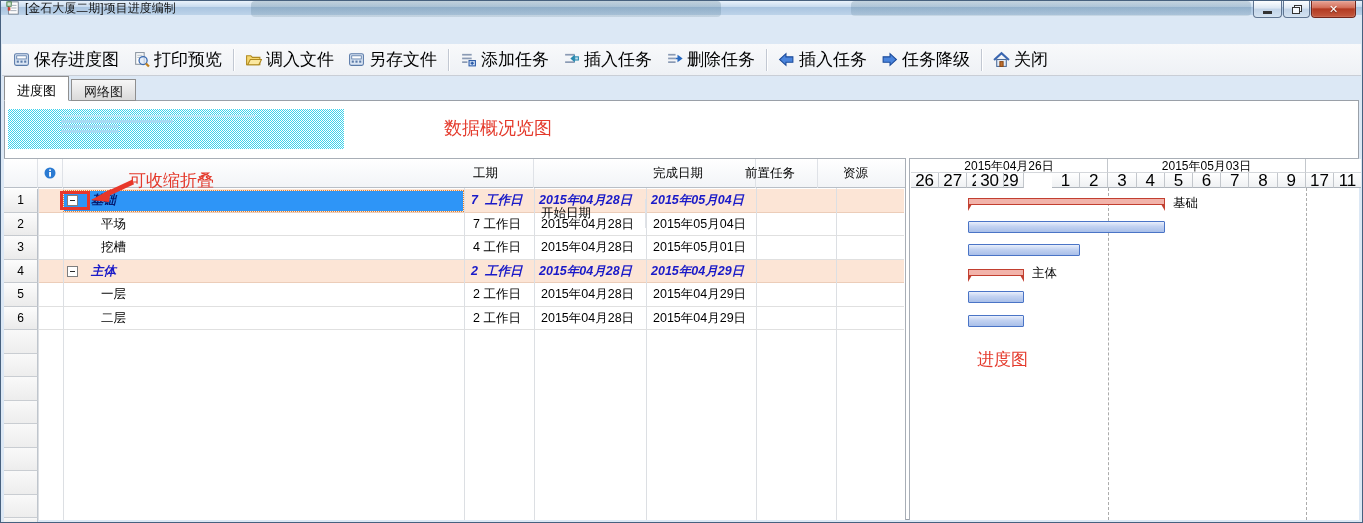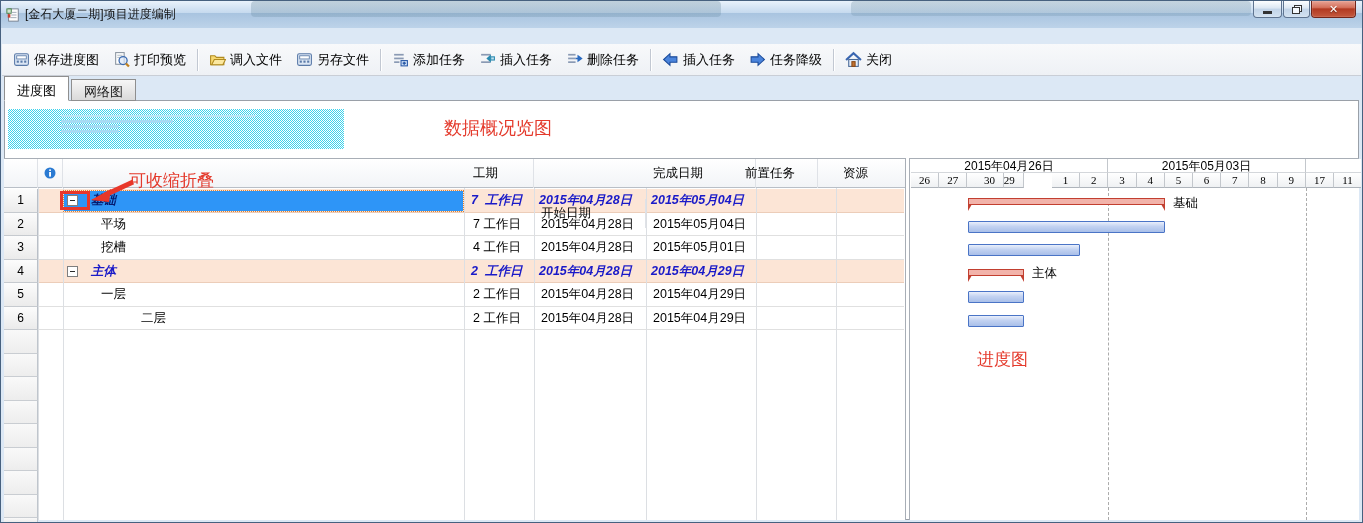--- a/index.html
+++ b/index.html
@@ -1,21 +1,21 @@
 <!DOCTYPE html>
 <html><head>
 <meta charset="utf-8">
 <style>
   * { margin:0; padding:0; box-sizing:border-box; }
   html,body { width:1363px; height:523px; overflow:hidden; }
   body { font-family:"Liberation Sans","DejaVu Sans",sans-serif; font-size:12px; color:#000; background:#fff; }
   .app { position:relative; width:1363px; height:523px; background:#dce8f5; border:1px solid #47617f; overflow:hidden; }
 
   
-  .titlebar { position:absolute; left:0; top:0; right:0; height:27px;
+  .titlebar { position:absolute; left:0; top:0; right:0; height:14px;
     background:linear-gradient(#e9f2fb, #c5d9ee 45%, #a9c4e0 46%, #bdd3e9);
     display:flex; align-items:center; padding-left:5px; }
   .titlebar .smudge1 { position:absolute; left:250px; top:0; width:470px; height:16px; background:linear-gradient(#1e4a5e33,#1e4a5e22); border-radius:4px; }
   .titlebar .smudge2 { position:absolute; left:850px; top:0; width:400px; height:15px; background:linear-gradient(#1e4a5e2e,#1e4a5e1d); border-radius:4px; }
   .app-icon { width:14px; height:14px; margin-right:5px; position:relative; z-index:2; }
   .title-text { font-size:12px; color:#111; position:relative; z-index:2; }
   .winbtns { position:absolute; right:6px; top:0; display:flex; z-index:3; }
   .winbtn { height:17px; border:1px solid #5f7везa; border:1px solid #5f7490; border-top:none;
     border-radius:0 0 4px 4px; display:flex; align-items:center; justify-content:center; margin-left:1px;
     background:linear-gradient(#fdfeff,#dce7f3 45%,#c2d4e8 50%,#d3e2f1); box-shadow:inset 0 0 1px #fff; }
@@ -28,21 +28,21 @@
   
   .menubar { position:absolute; left:1px; right:1px; top:20px; height:22px;
     background:linear-gradient(#fafcfe,#eef2f8 50%,#e2e9f2); border-bottom:1px solid #b7c4d4;
     display:flex; align-items:center; padding-left:6px; }
   .menu-item { padding:2px 10px; font-size:12.5px; }
 
   
   .toolbar { position:absolute; left:1px; right:1px; top:43px; height:32px;
     background:linear-gradient(#f8f9fb,#eef1f5); border-bottom:1px solid #c9ced6;
     display:flex; align-items:center; padding-left:4px; }
-  .tbtn { display:flex; align-items:center; gap:4px; padding:4px 7px; font-size:13px; white-space:nowrap; border-radius:2px; }
+  .tbtn { display:flex; align-items:center; gap:4px; padding:4px 7px; font-size:17px; white-space:nowrap; border-radius:2px; }
   .tsep { width:1px; height:22px; background:#c2c8d2; box-shadow:1px 0 0 #ffffff; margin:0 4px; }
   .ticon { width:17px; height:17px; flex:0 0 auto; }
 
   
   .tabbar { position:absolute; left:3px; top:75px; height:25px; display:flex; align-items:flex-end; z-index:5; }
   .tab { font-size:13px; padding:3px 12px 4px 12px; border:1px solid #8f8f8f; margin-right:2px; }
   .tab.active { background:#fff; border-bottom:1px solid #fff; height:25px; padding-top:5px; z-index:6; }
   .tab.inactive { background:linear-gradient(#f6f6f6,#dadada); height:22px; margin-bottom:0px; color:#222; }
 
   
@@ -73,21 +73,21 @@
   .sel-cell { position:absolute; left:63px; top:189.5px; width:399px; height:20.5px; background:#2e95f7; outline:1px dotted #e0812f; z-index:4; }
   .collapse-box { position:absolute; width:11px; height:11px; background:#fff; border:1px solid #7e7e7e; z-index:6; }
   .collapse-box i { position:absolute; left:2px; top:4px; width:5px; height:1px; background:#2b2b2b; }
   .red-box { position:absolute; left:59px; top:190px; width:30px; height:19px; border:3px solid #e8372a; z-index:8; }
   .empty-row { position:absolute; left:3px; width:900px; height:23.5px; border-bottom:1px solid #e3e3e3; z-index:1; }
   .empty-num { position:absolute; left:3px; width:34px; height:23.5px; background:linear-gradient(#f9f9f9,#ededed); border-right:1px solid #bfc5cc; border-bottom:1px solid #c9cdd2; z-index:2; }
 
   
   .gantt-panel { position:absolute; left:908px; top:157px; right:3px; bottom:2px; background:#fff; border-top:1px solid #a8aeb6; border-left:1px solid #a8aeb6; z-index:2; }
   .gweek { position:absolute; top:158px; height:14px; line-height:14px; text-align:center; font-size:12px; border-right:1px solid #c3c7cc; border-bottom:1px solid #d4d7db; background:#fff; z-index:3; }
-  .gday { position:absolute; top:172px; height:15px; line-height:15px; text-align:center; font-size:11px; background:linear-gradient(#ffffff,#eff1f3); border-right:1px solid #c3c7cc; border-bottom:1px solid #aeb4bb; z-index:3;font-family:Liberation Serif, serif; }
+  .gday { position:absolute; top:172px; height:15px; line-height:15px; text-align:center; font-size:17px; background:linear-gradient(#ffffff,#eff1f3); border-right:1px solid #c3c7cc; border-bottom:1px solid #aeb4bb; z-index:3; }
   .wkband { position:absolute; top:187px; bottom:2px; background:#efefef; z-index:1; }
   .wkdash { position:absolute; top:187px; bottom:2px; width:0; border-left:1px dashed #ababab; z-index:2; }
   .bar { position:absolute; z-index:4; }
   .bar.task { height:12px; background:linear-gradient(#e9effb,#c2d2f1 45%,#a9bfe9); border:1px solid #4a74c6; border-radius:1px; }
   .bar.summary { height:7px; background:#f2b3aa; border:1px solid #c23f30; }
   .bar.summary::before, .bar.summary::after { content:""; position:absolute; bottom:-7px; width:0; height:0; border-top:7px solid #c23f30; }
   .bar.summary::before { left:-1px; border-right:4px solid transparent; }
   .bar.summary::after { right:-1px; border-left:4px solid transparent; }
   .bar-label { position:absolute; font-size:12.5px; z-index:5; white-space:nowrap; }
 
@@ -295,21 +295,21 @@
 
   <div class="row-bg" style="top:282px;"></div>
   <div class="numcell" style="top:282px;">5</div>
   <div class="cell" style="left:100px; top:282px;">一层</div>
   <div class="cell" style="left:472px; top:282px;">2 工作日</div>
   <div class="cell" style="left:540px; top:282px;">2015年04月28日</div>
   <div class="cell" style="left:652px; top:282px;">2015年04月29日</div>
 
   <div class="row-bg" style="top:305.5px;"></div>
   <div class="numcell" style="top:305.5px;">6</div>
-  <div class="cell" style="left:100px; top:305.5px;margin-left:40px;">二层</div>
+  <div class="cell" style="left:100px; top:305.5px;">二层</div>
   <div class="cell" style="left:472px; top:305.5px;">2 工作日</div>
   <div class="cell" style="left:540px; top:305.5px;">2015年04月28日</div>
   <div class="cell" style="left:652px; top:305.5px;">2015年04月29日</div>
 
   <div class="empty-row" style="top:329px;"></div>
     <div class="empty-num" style="top:329px;"></div>
   <div class="empty-row" style="top:352.5px;"></div>
     <div class="empty-num" style="top:352.5px;"></div>
   <div class="empty-row" style="top:376px;"></div>
     <div class="empty-num" style="top:376px;"></div>

